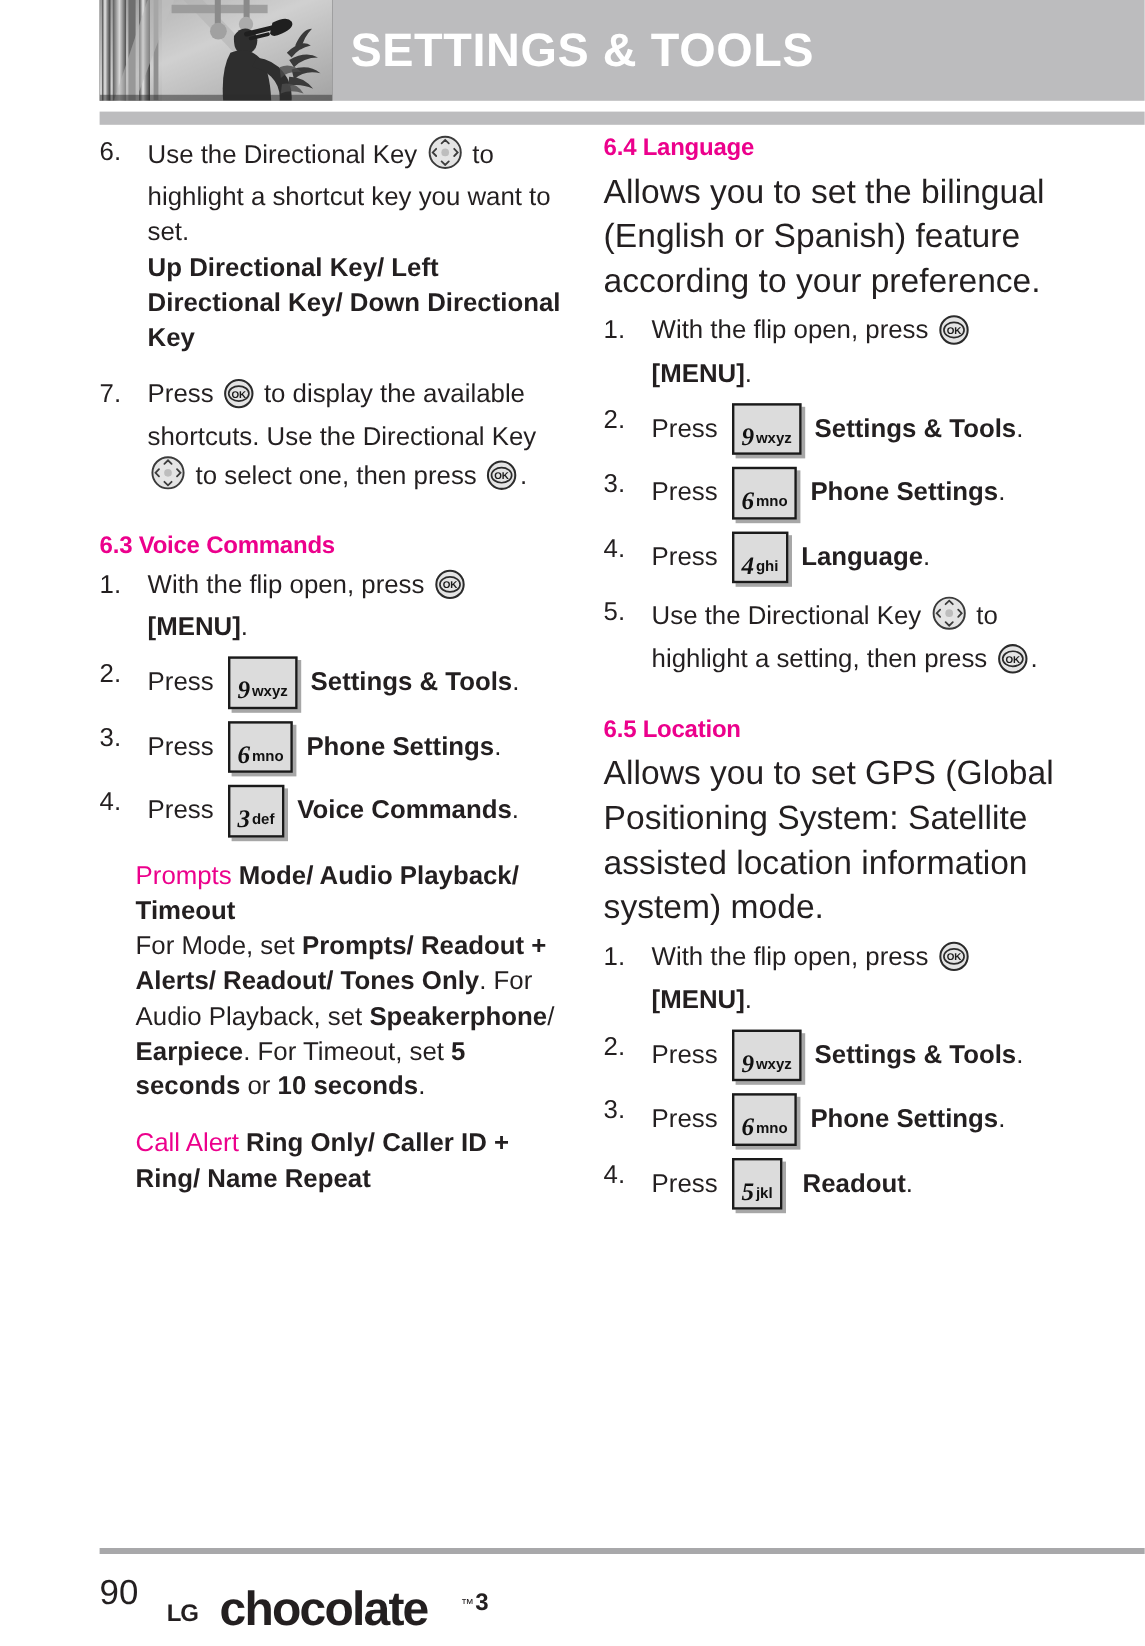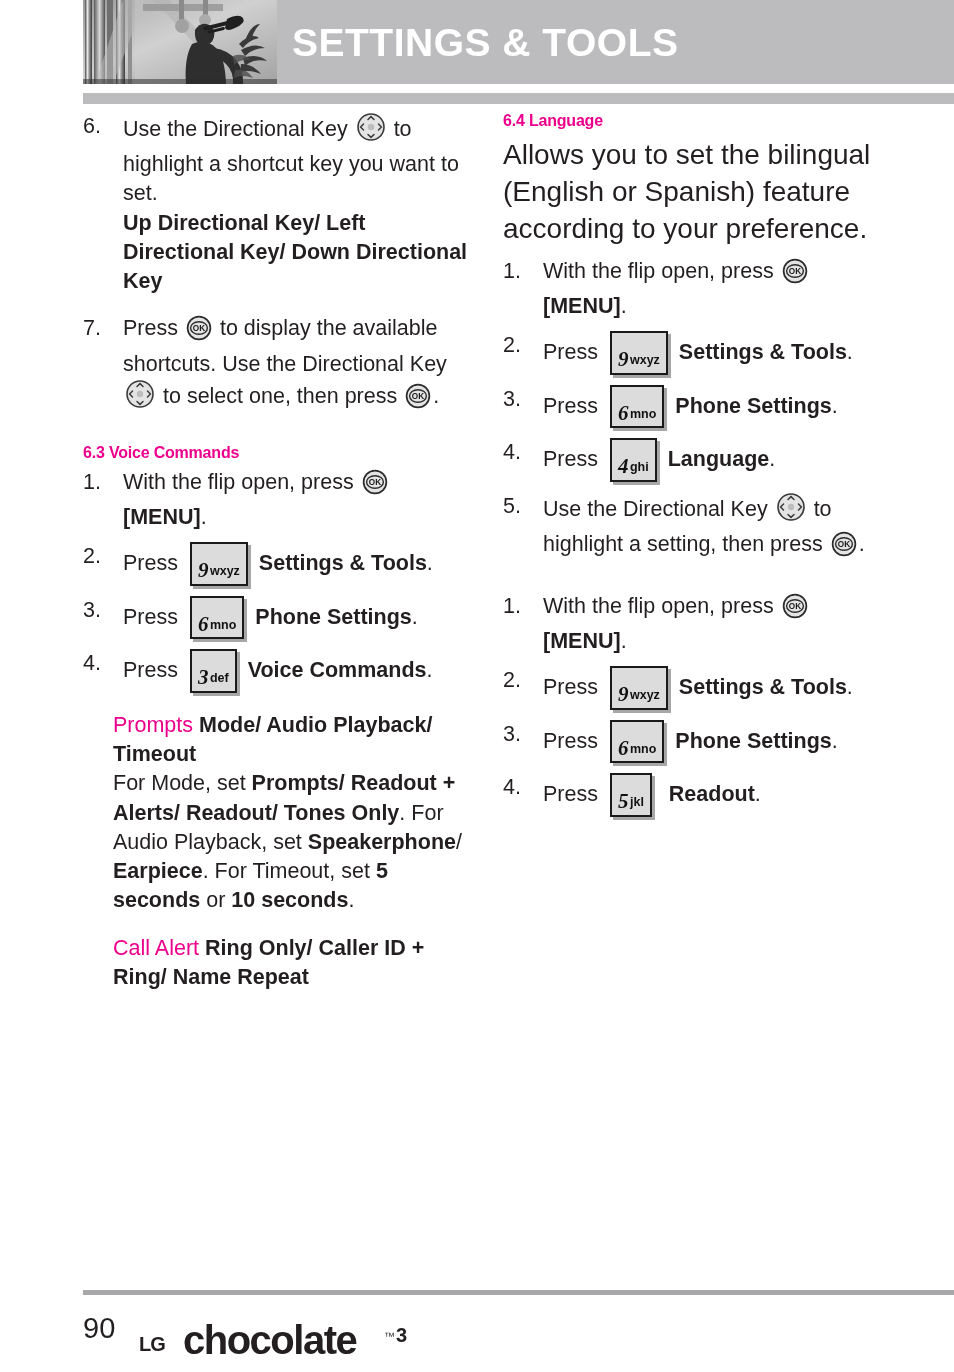--- a/index.html
+++ b/index.html
@@ -58,21 +58,21 @@
     top: 112px;
     width: 385px;
   }
   .col-left  { left: 83px; }
   .col-right { left: 503px; }
 
   
   .sec-head {
     color: #ec008c;
     font-weight: bold;
-    font-size: 16px;
+    font-size: 20px;
     line-height: 1.18;
     margin: 0 0 5px 0;
     letter-spacing: -0.2px;
   }
   .sub-head {
     font-weight: bold;
     font-size: 20.5px;
     line-height: 1.25;
     margin: 16px 0 9px 0;
     color: #231f20;
@@ -402,20 +402,22 @@
           <circle cx="13" cy="13" r="11.4" fill="#e4e4e4" stroke="#2b2b2b" stroke-width="1.7"></circle>
           <ellipse cx="13" cy="13" rx="8.4" ry="6.3" fill="none" stroke="#2b2b2b" stroke-width="1.4"></ellipse>
           <text x="13" y="16.4" font-family="Liberation Sans, sans-serif" font-size="8.2" font-weight="bold" fill="#1a1a1a" text-anchor="middle">OK</text>
         </svg>
     </span><span>.</span>
   </div>
 
 
   <div class="gap-md"></div>
 
+  <div class="sec-head">6.5 Location</div>
+  <div class="para">Allows you to set GPS (Global Positioning System: Satellite assisted location information system) mode.</div>
 
   <div class="step">
     <span class="num">1.</span><span>With the flip open, press</span>
     <span class="icon-inline">
       <svg width="26" height="26" viewBox="0 0 26 26">
           <circle cx="13" cy="13" r="11.4" fill="#e4e4e4" stroke="#2b2b2b" stroke-width="1.7"></circle>
           <ellipse cx="13" cy="13" rx="8.4" ry="6.3" fill="none" stroke="#2b2b2b" stroke-width="1.4"></ellipse>
           <text x="13" y="16.4" font-family="Liberation Sans, sans-serif" font-size="8.2" font-weight="bold" fill="#1a1a1a" text-anchor="middle">OK</text>
         </svg>
     </span><br>

